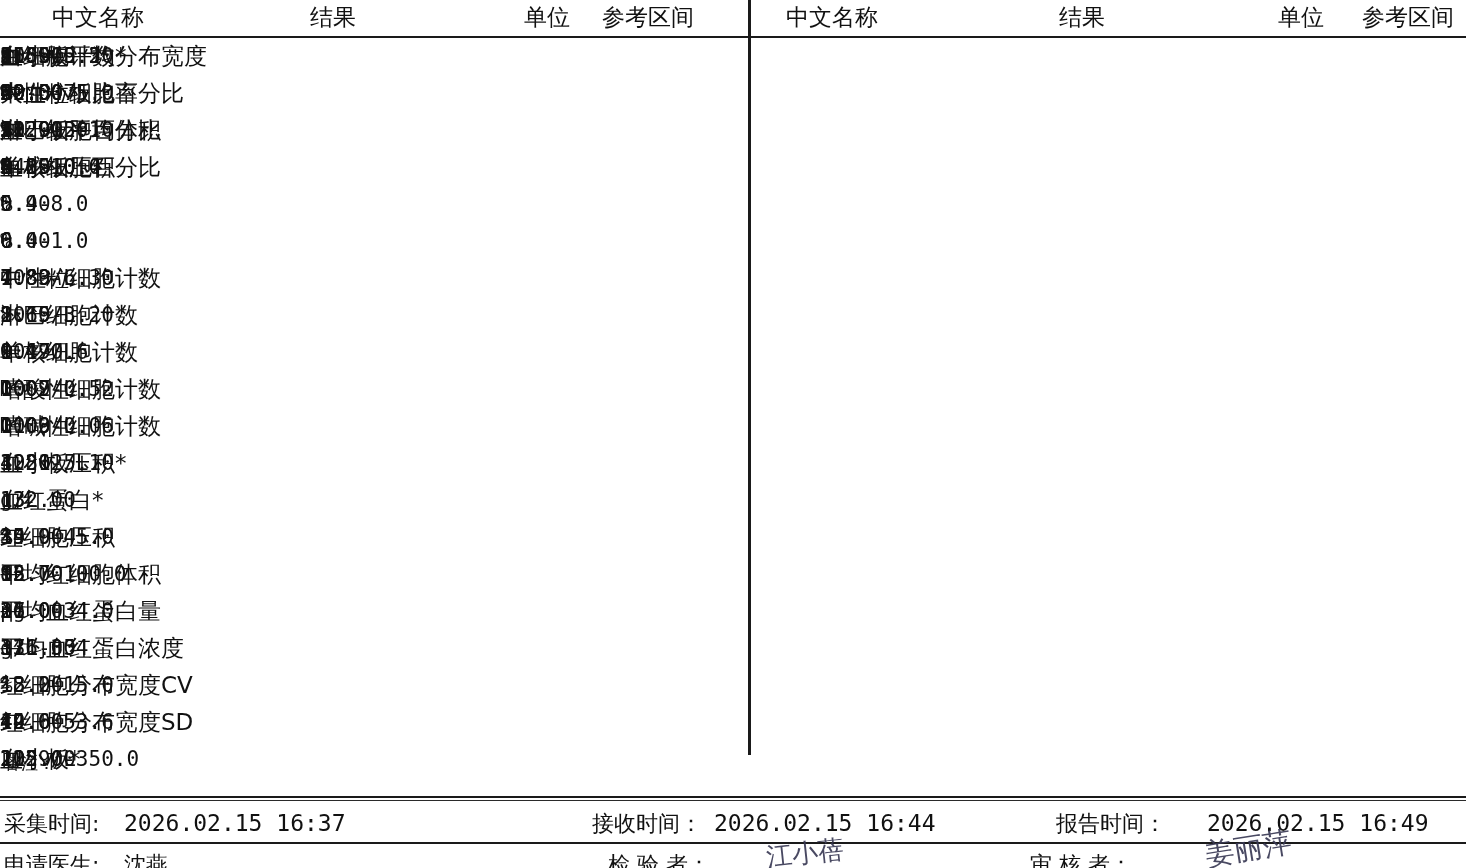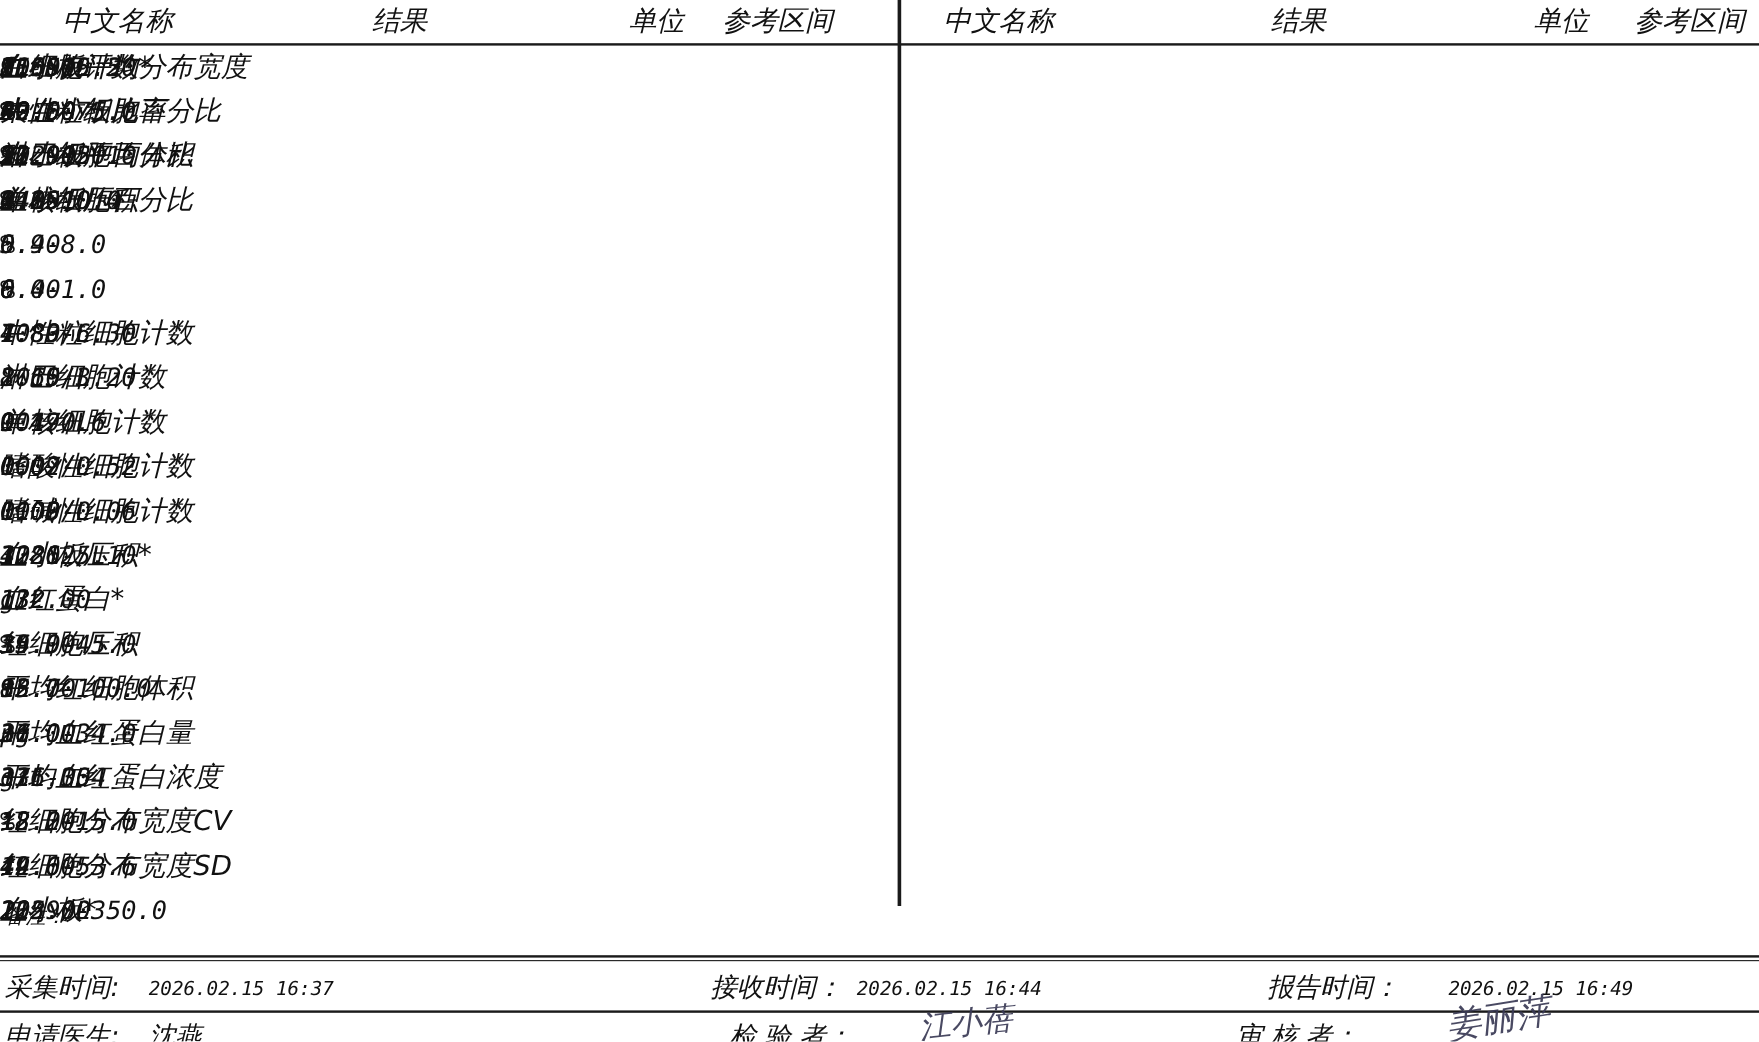--- a/index.html
+++ b/index.html
@@ -12,21 +12,20 @@
     height: 868px;
     overflow: hidden;
     font-family: "Liberation Serif", serif;
     color: #111111;
   }
   .sheet {
     position: relative;
     width: 1466px;
     height: 768px;
     box-sizing: border-box;
-    font-style: italic;
   }
 
   
   .hdr-rule-top {
     position: absolute;
     left: 0; right: 0;
     top: 36px;
     height: 2px;
     background: #1a1a1a;
   }
@@ -112,21 +111,21 @@
   }
   .f-cell {
     position: absolute;
     font-size: 22px;
     font-family: "DejaVu Sans", sans-serif;
     white-space: nowrap;
     line-height: 41px;
   }
   .f-val {
     font-family: "DejaVu Sans Mono", monospace;
-    font-size: 16px;
+    font-size: 23px;
   }
   .sig {
     position: absolute;
     font-family: "DejaVu Serif", serif;
     font-size: 26px;
     color: #3a3a55;
     transform: rotate(-6deg);
     line-height: 1;
     white-space: nowrap;
     opacity: .92;

